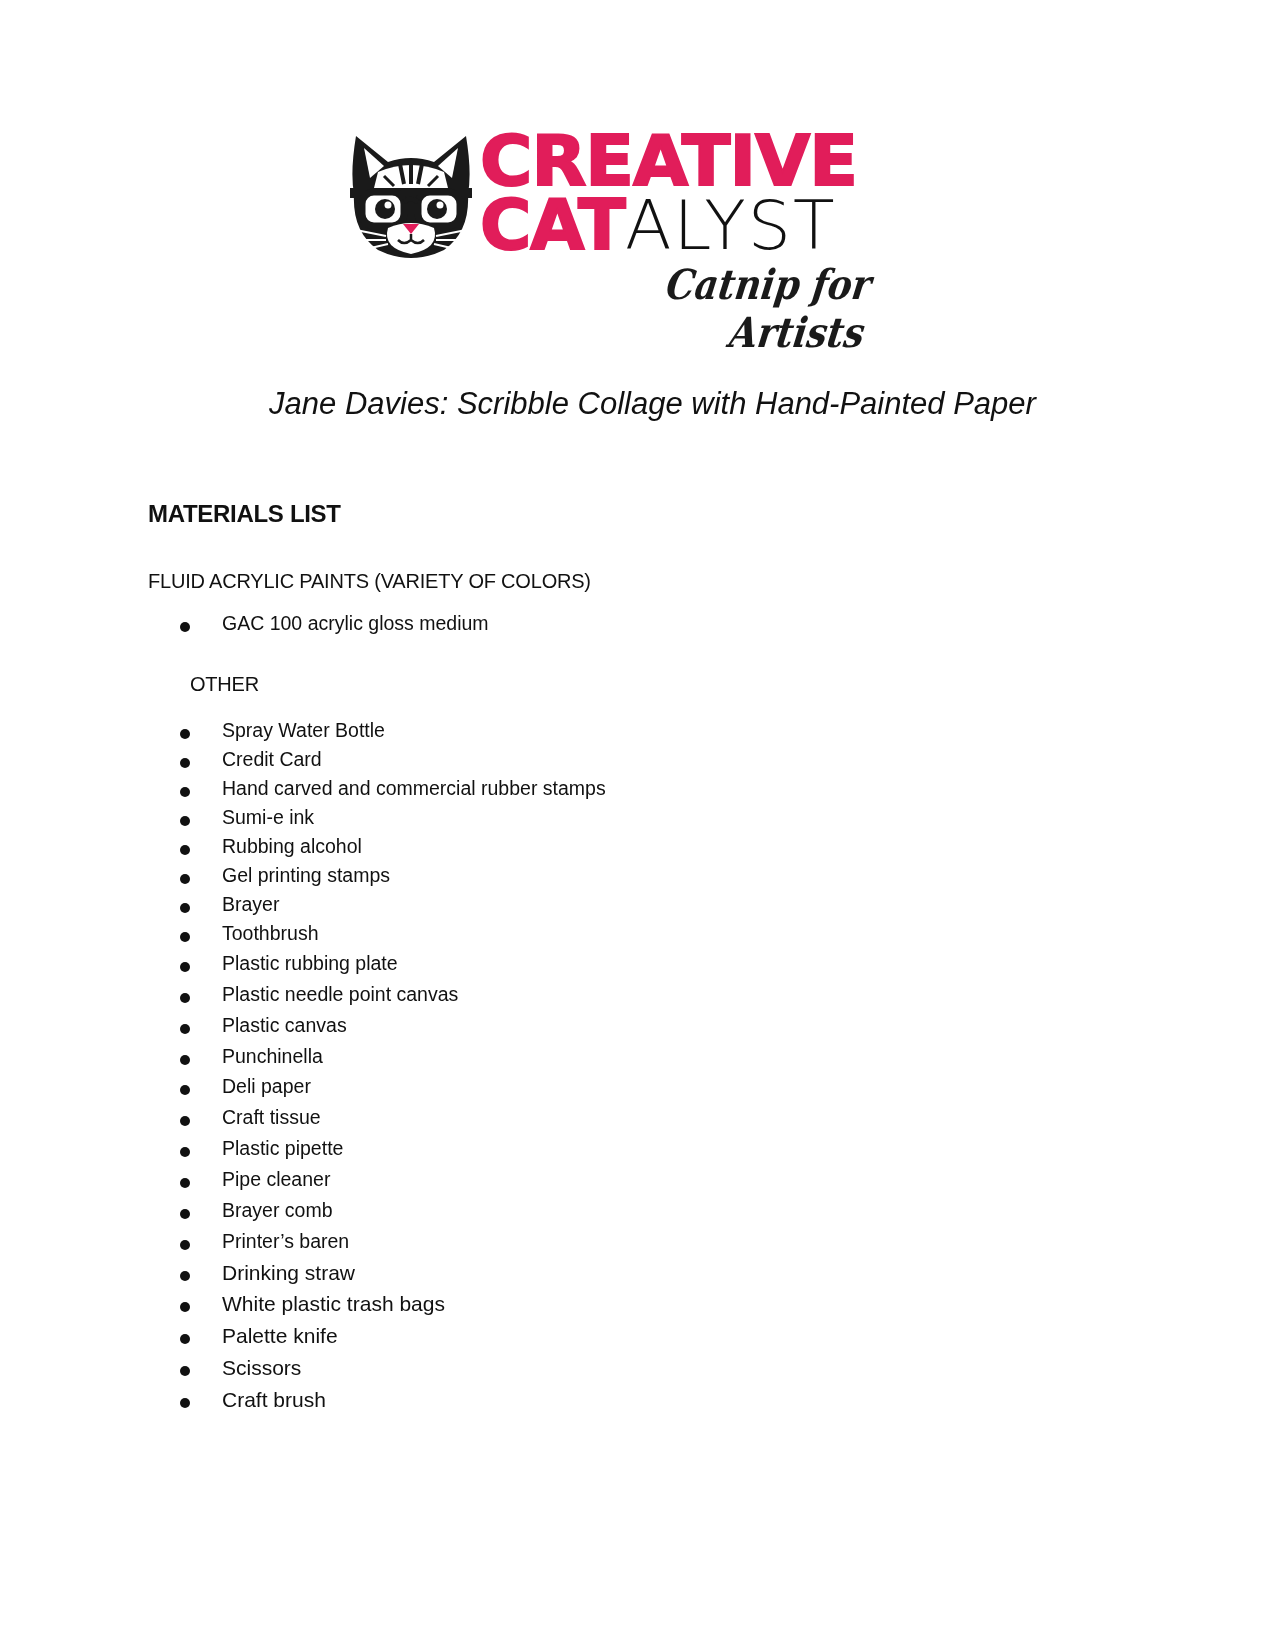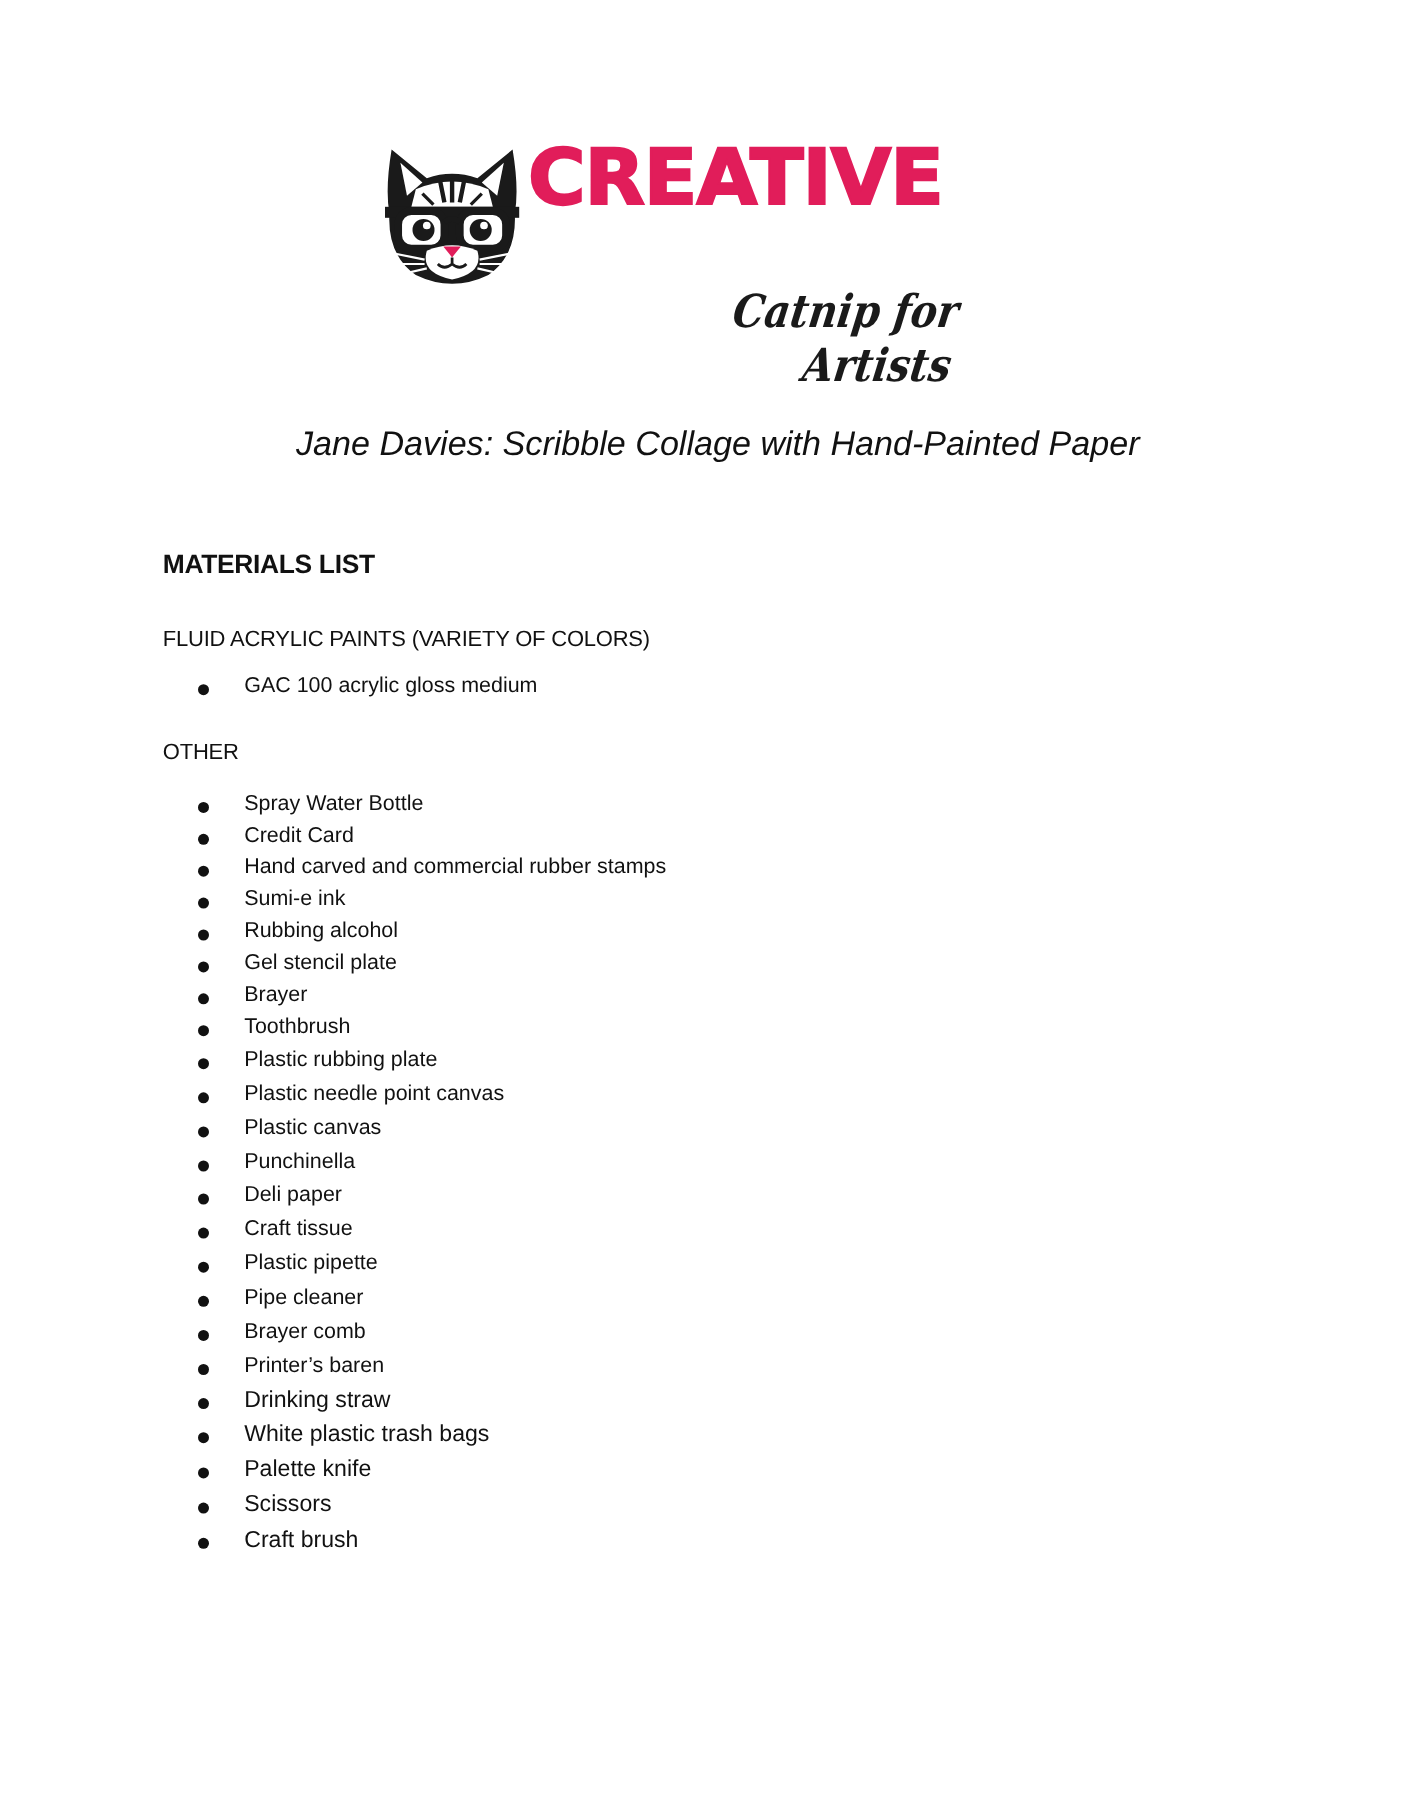--- a/index.html
+++ b/index.html
@@ -84,36 +84,39 @@
 
     <path d="M40 96 Q63 86 86 96 Q92 116 63 122 Q34 116 40 96 Z" fill="#fff"></path>
 
     <path d="M55 92 L71 92 L63 102 Z" fill="#e11d5a"></path>
     <path d="M63 102 L63 108 M63 108 Q56 114 50 108 M63 108 Q70 114 76 108" stroke="#1a1a1a" stroke-width="2.5" fill="none"></path>
 
     <path d="M8 98 L38 104 M10 108 L38 108 M14 118 L40 112" stroke="#fff" stroke-width="2"></path>
     <path d="M118 98 L88 104 M116 108 L88 108 M112 118 L86 112" stroke="#fff" stroke-width="2"></path>
   </svg>
   <div class="brand-line1">CREATIVE</div>
+  <div class="brand-line2">
+    <span class="brand-cat">CAT</span><span class="brand-alyst">ALYST</span>
+  </div>
   <div class="tagline">Catnip for Artists</div>
 </div>
 
 <div class="doc-title">Jane Davies: Scribble Collage with Hand-Painted Paper</div>
 
 <div class="section-heading">MATERIALS LIST</div>
 
 <div class="subheading" style="top:570px;">FLUID ACRYLIC PAINTS (VARIETY OF COLORS)</div>
 <ul class="list" style="top:612px;">
   <li>
       <span class="bullet"></span>
       <span class="item-text">GAC 100 acrylic gloss medium</span>
     </li>
 </ul>
 
-<div class="subheading" style="top:673px;">OTHER</div>
+<div class="subheading" style="top:673px;margin-left:42px;">OTHER</div>
 <ul class="list" style="top:719px;">
   <li style="height:29px">
       <span class="bullet"></span>
       <span class="item-text">Spray Water Bottle</span>
     </li>
   <li style="height:29px">
       <span class="bullet"></span>
       <span class="item-text">Credit Card</span>
     </li>
   <li style="height:29px">
@@ -123,21 +126,21 @@
   <li style="height:29px">
       <span class="bullet"></span>
       <span class="item-text">Sumi-e ink</span>
     </li>
   <li style="height:29px">
       <span class="bullet"></span>
       <span class="item-text">Rubbing alcohol</span>
     </li>
   <li style="height:29px">
       <span class="bullet"></span>
-      <span class="item-text">Gel stencil plate</span>
+      <span class="item-text">Gel printing stamps</span>
     </li>
   <li style="height:29px">
       <span class="bullet"></span>
       <span class="item-text">Brayer</span>
     </li>
   <li style="height:30px">
       <span class="bullet"></span>
       <span class="item-text">Toothbrush</span>
     </li>
   <li style="height:31px">

